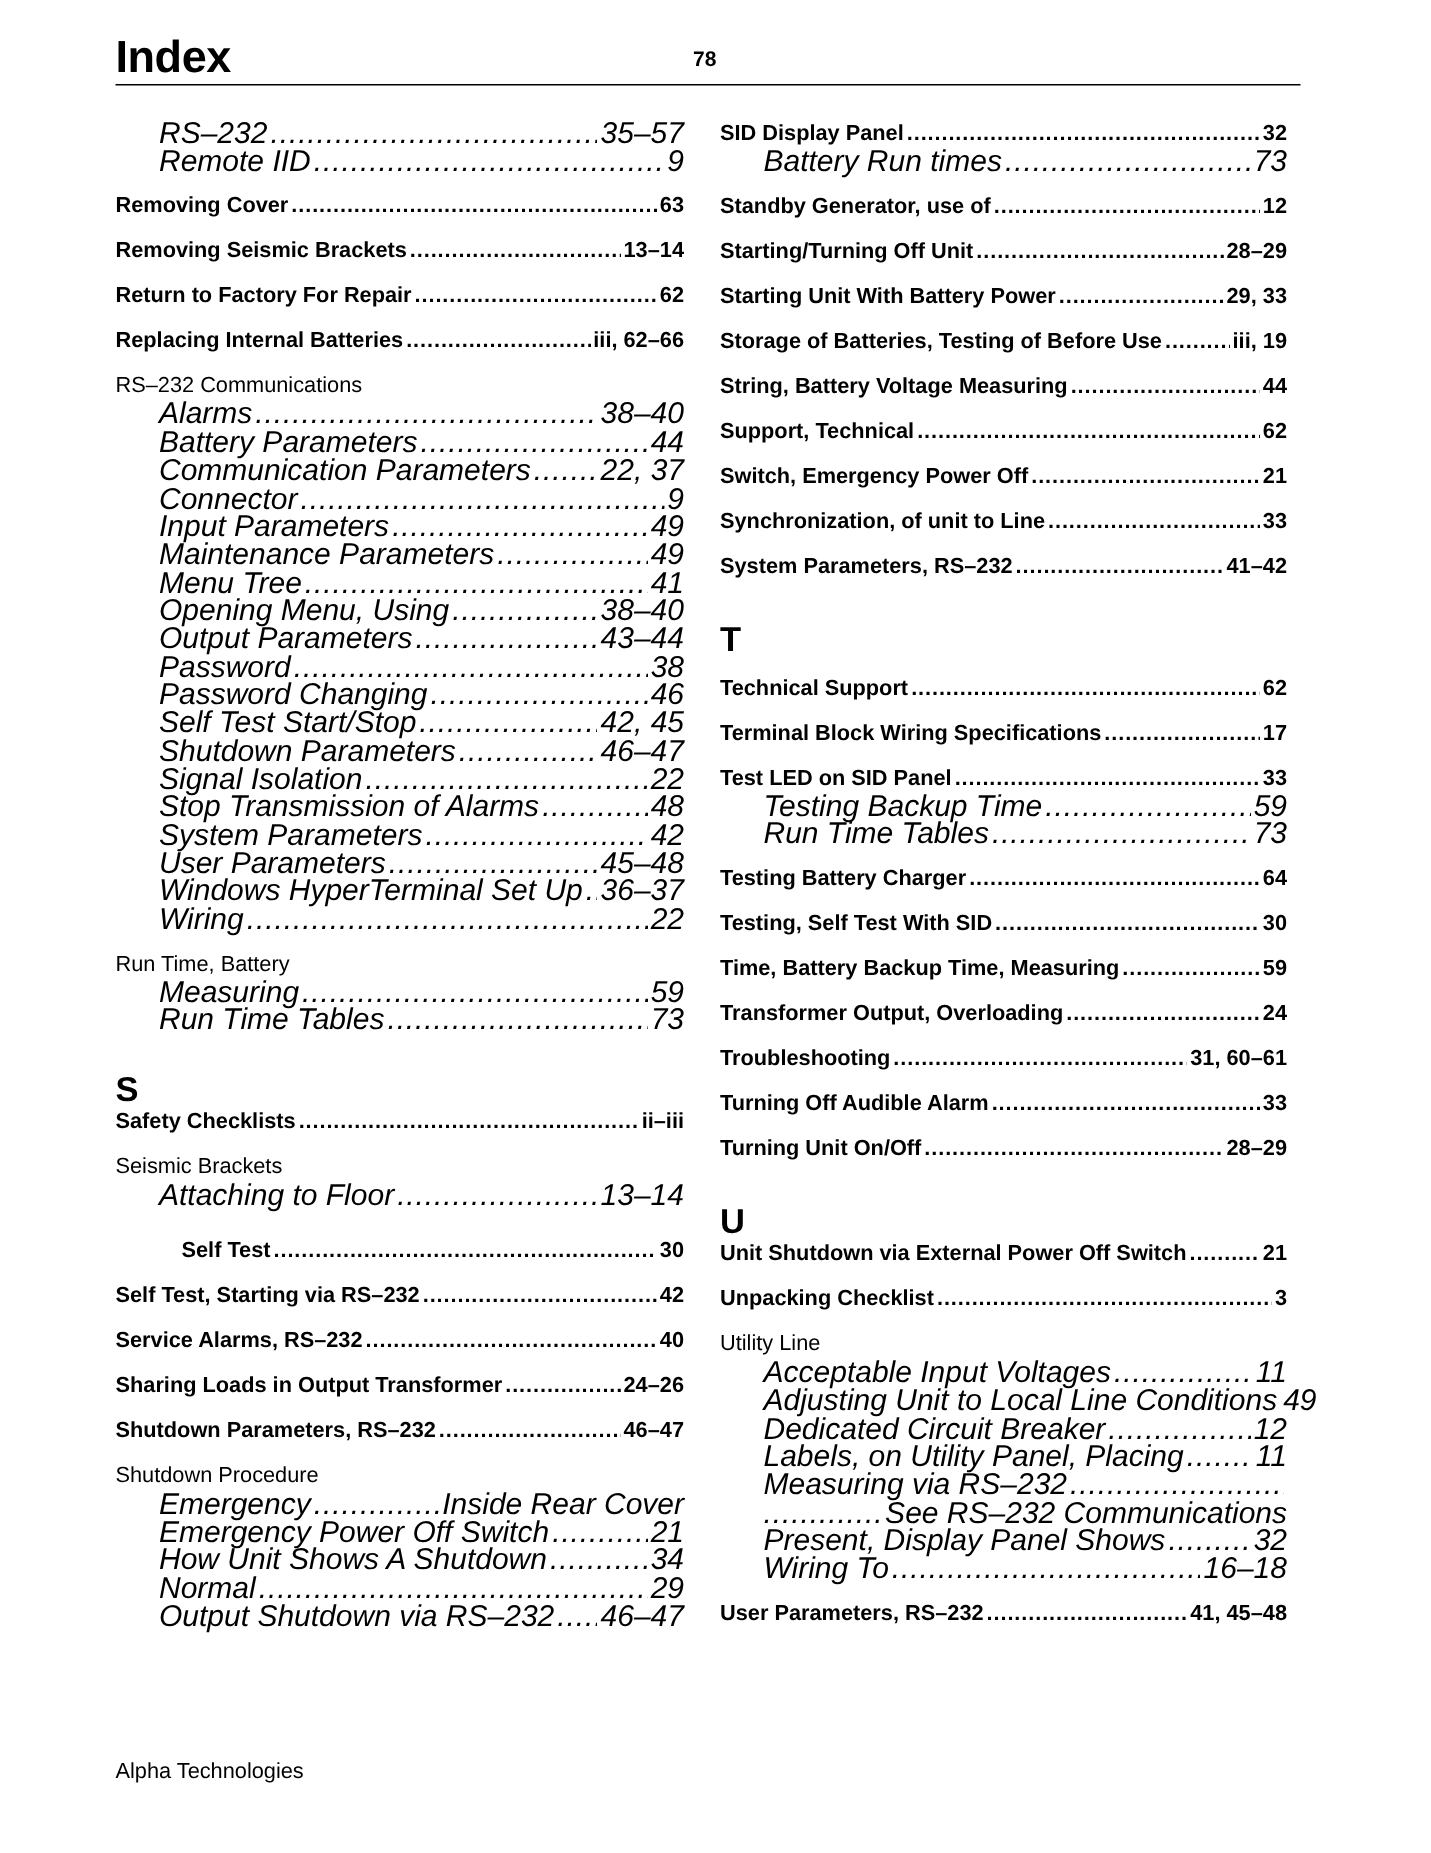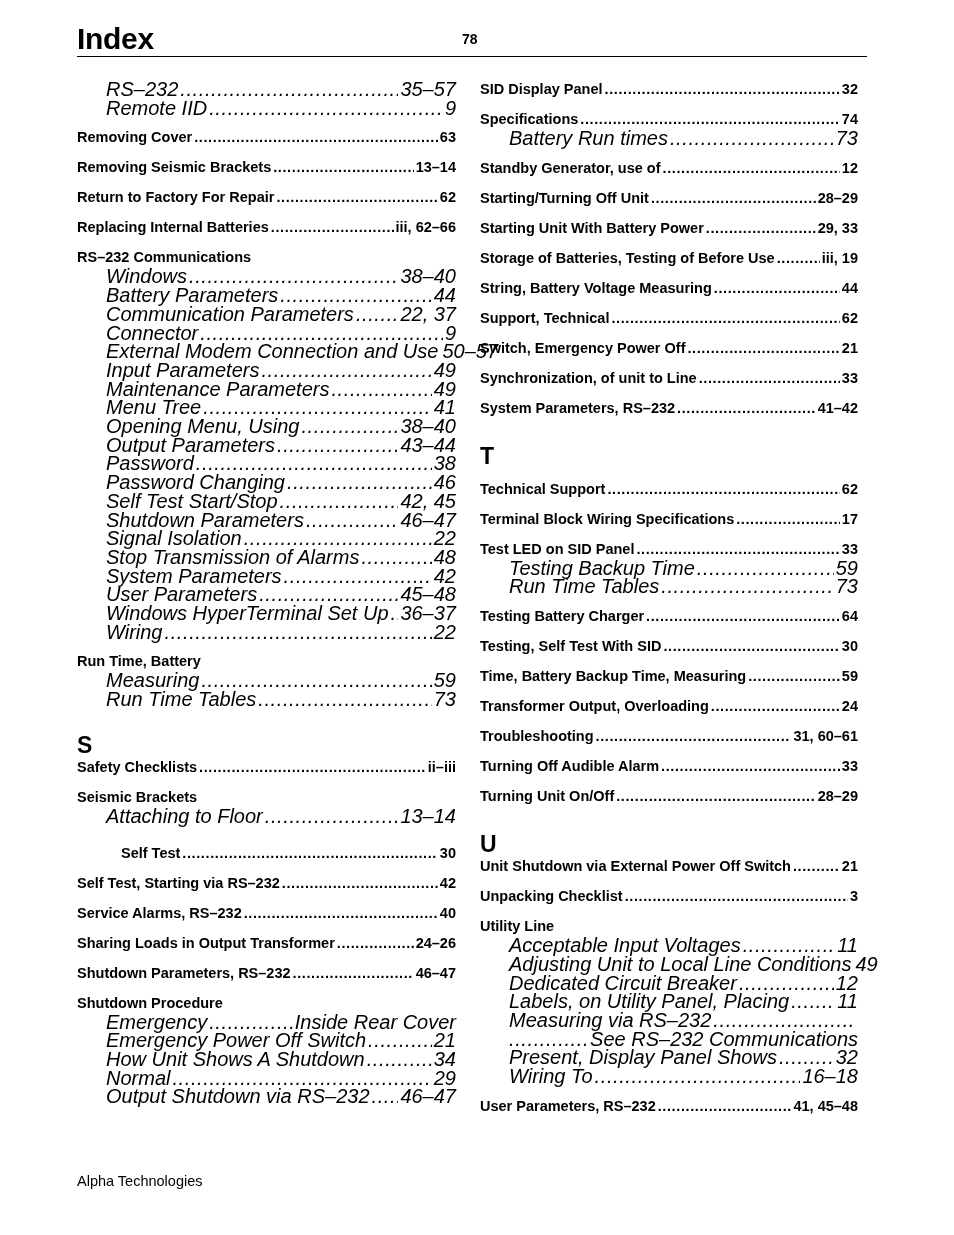--- a/index.html
+++ b/index.html
@@ -8,21 +8,21 @@
   .header { position: absolute; left: 77px; top: 22px; width: 790px; height: 34px;
             border-bottom: 1.5px solid #000; }
   .title { position: absolute; left: 0; top: 0; font-size: 30px; font-weight: bold; line-height: 34px; letter-spacing: -0.3px; }
   .pagenum { position: absolute; left: 385px; top: 6px; font-size: 14px; font-weight: bold; line-height: 22px; }
   .col { position: absolute; top: 80px; }
   .col.left { left: 77px; width: 379px; }
   .col.right { left: 480px; width: 378px; }
   .entry { display: flex; align-items: baseline; font-size: 14.5px; font-weight: bold; line-height: 19px; white-space: nowrap; }
   .main-entry { margin-top: 11px; }
   .main-entry.first { margin-top: 0; }
-  .heading-only { font-size: 14.5px; font-weight: bold; line-height: 19px; margin-top: 11px; }
+  .heading-only { font-size: 14.5px; font-weight: normal; line-height: 19px; margin-top: 11px; }
   .sub { font-weight: normal; font-style: italic; font-size: 20px; line-height: 18.7px; padding-left: 29px; }
   .right .sub { padding-left: 29px; }
   .label { flex: 0 0 auto; }
   .dots { flex: 1 1 auto; overflow: hidden; margin: 0 2px; }
   .dots::before { content: "........................................................................................................................................................................................................"; letter-spacing: 0.6px; font-weight: inherit; }
   .pages { flex: 0 0 auto; }
   .letter { font-size: 23px; font-weight: bold; line-height: 24px; margin-top: 22px; margin-bottom: 0px; }
   .footer { position: absolute; left: 77px; top: 1172px; font-size: 14.5px; line-height: 18px; }
 </style>
 </head>
@@ -59,43 +59,38 @@
       <span class="dots"></span>
       <span class="pages">62</span>
     </div>
     <div class="entry main-entry">
       <span class="label">Replacing Internal Batteries</span>
       <span class="dots"></span>
       <span class="pages">iii, 62–66</span>
     </div>
     <div class="heading-only">RS–232 Communications</div>
     <div class="entry sub">
-      <span class="label">Windows</span>
+      <span class="label">Alarms</span>
       <span class="dots"></span>
       <span class="pages">38–40</span>
     </div>
     <div class="entry sub">
       <span class="label">Battery Parameters</span>
       <span class="dots"></span>
       <span class="pages">44</span>
     </div>
     <div class="entry sub">
       <span class="label">Communication Parameters</span>
       <span class="dots"></span>
       <span class="pages">22, 37</span>
     </div>
     <div class="entry sub">
       <span class="label">Connector</span>
       <span class="dots"></span>
       <span class="pages">9</span>
-    </div>
-    <div class="entry sub">
-      <span class="label">External Modem Connection and Use</span>
-      <span class="dots"></span>
-      <span class="pages">50–57</span>
     </div>
     <div class="entry sub">
       <span class="label">Input Parameters</span>
       <span class="dots"></span>
       <span class="pages">49</span>
     </div>
     <div class="entry sub">
       <span class="label">Maintenance Parameters</span>
       <span class="dots"></span>
       <span class="pages">49</span>
@@ -238,25 +233,20 @@
       <span class="label">Output Shutdown via RS–232</span>
       <span class="dots"></span>
       <span class="pages">46–47</span>
     </div>
   </div>
 <div class="col right" id="rightcol">
     <div class="entry main-entry first">
       <span class="label">SID Display Panel</span>
       <span class="dots"></span>
       <span class="pages">32</span>
-    </div>
-    <div class="entry main-entry">
-      <span class="label">Specifications</span>
-      <span class="dots"></span>
-      <span class="pages">74</span>
     </div>
     <div class="entry sub">
       <span class="label">Battery Run times</span>
       <span class="dots"></span>
       <span class="pages">73</span>
     </div>
     <div class="entry main-entry">
       <span class="label">Standby Generator, use of</span>
       <span class="dots"></span>
       <span class="pages">12</span>

